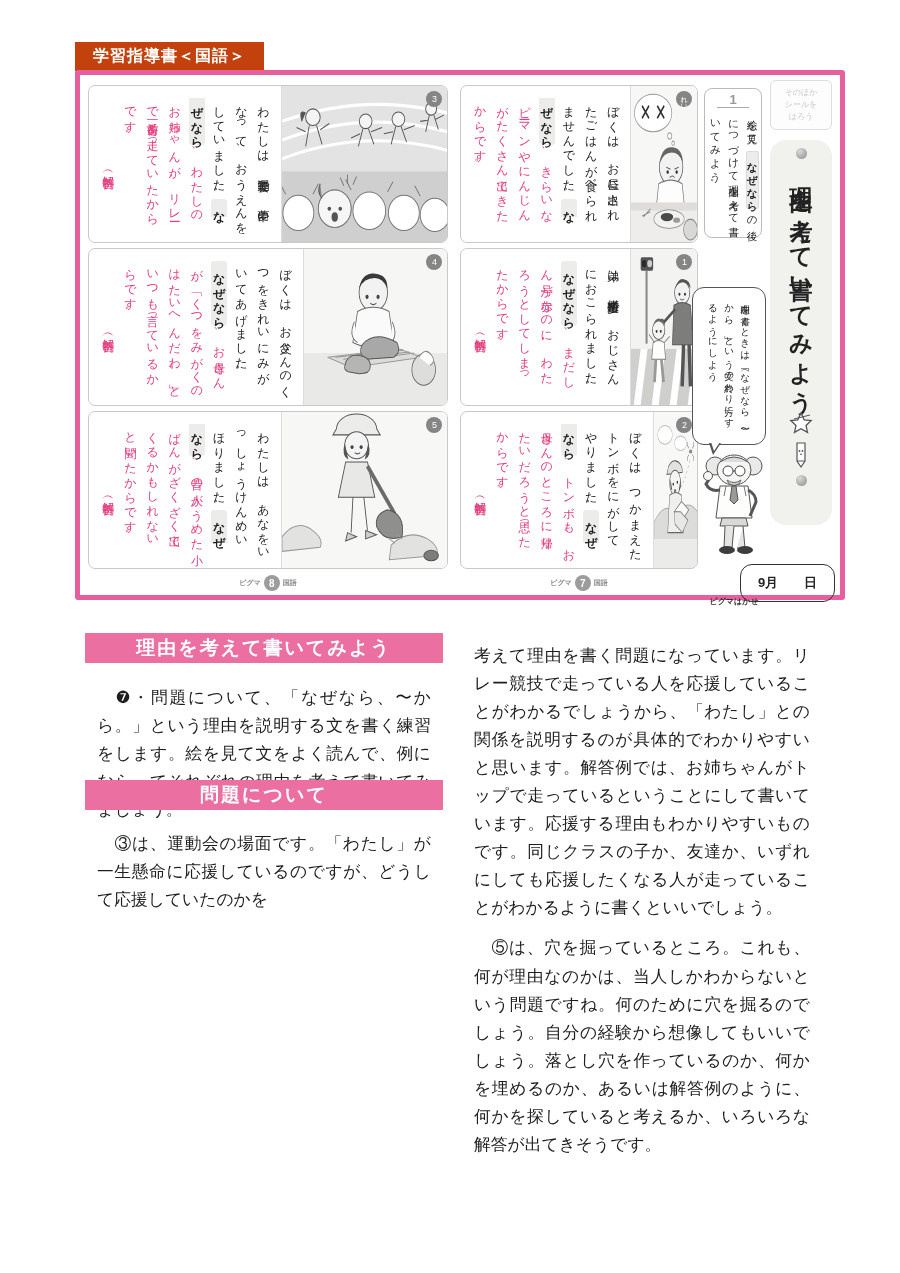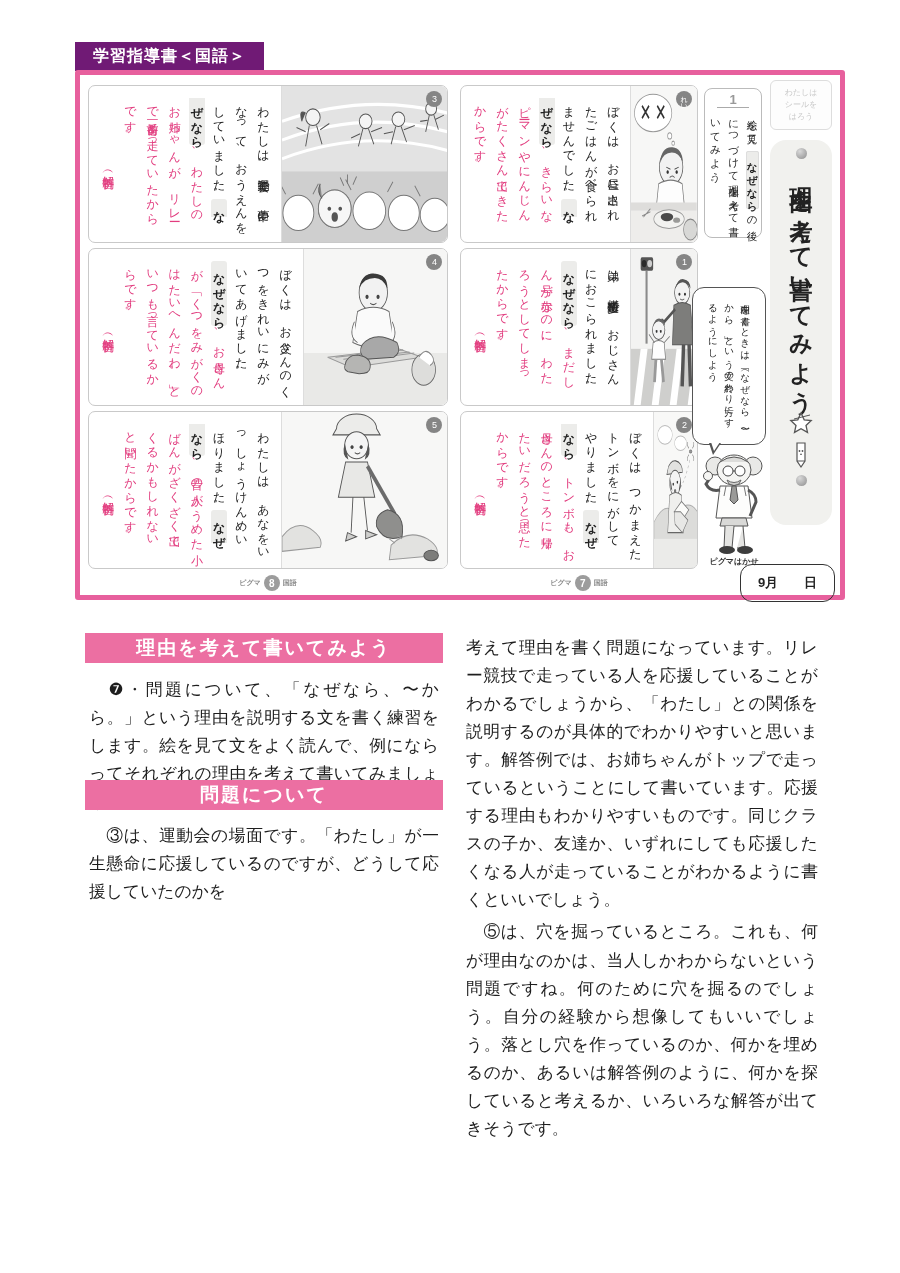--- a/index.html
+++ b/index.html
@@ -1,19 +1,19 @@
 <!DOCTYPE html>
 <html><head>
 <meta charset="utf-8">
 <style>
   html,body{margin:0;padding:0;background:#fff;}
   body{width:900px;height:1273px;position:relative;font-family:"Liberation Serif","DejaVu Serif",serif;color:#222;}
 
   
-  .tab{position:absolute;left:75px;top:42px;background:#701a75;color:#fff;
+  .tab{position:absolute;left:75px;top:42px;background:#c2410c;color:#fff;
        font-family:"Liberation Sans","DejaVu Sans",sans-serif;font-weight:bold;
        font-size:16px;padding:4px 18px;letter-spacing:1px;}
 
   
   .board{position:absolute;left:75px;top:70px;width:770px;height:530px;
          border:5px solid #e7609d;border-radius:3px;background:#fff;box-sizing:border-box;}
   .board > *{position:absolute;}
 
   
   .panel{border:1px solid #c9c9c9;border-radius:7px;background:#fff;display:flex;
@@ -81,21 +81,21 @@
           color:#333;}
   .dateoval{left:660px;top:489px;width:95px;height:38px;border:1.5px solid #333;border-radius:12px;
           display:flex;align-items:center;justify-content:center;font-size:13px;font-weight:bold;
           font-family:"Liberation Sans",sans-serif;color:#222;box-sizing:border-box;}
 
   
   .colL{position:absolute;left:85px;width:358px;}
   .colR{position:absolute;left:462px;width:360px;}
   .sechead{background:#ec6fa2;color:#fff;font-family:"Liberation Sans",sans-serif;font-weight:bold;
            font-size:19px;text-align:center;height:30px;line-height:30px;letter-spacing:2px;}
-  .para{font-size:16.8px;line-height:1.67;text-align:justify;margin:4px;color:#1e1e1e;}
+  .para{font-size:16.8px;line-height:1.67;text-align:justify;margin:12px;color:#1e1e1e;}
 </style>
 </head>
 <body>
 
 <div class="tab">学習指導書＜国語＞</div>
 
 <div class="board">
 
   <div class="panel p-left" style="top:10px;">
     <div class="vtext">
@@ -304,21 +304,21 @@
   </div>
 
   <div class="lesson">
     <div class="lesson-num">1</div>
     <div class="lesson-text">
       <span>絵を見て、</span><span class="kw2">なぜなら</span><span>の後につづけて理由を考えて書いてみよう。</span>
     </div>
   </div>
 
   <div class="sticker">
-    <span>わたしは</span>
+    <span>そのほか</span>
     <span>シールを</span>
     <span>はろう</span>
   </div>
 
   <div class="titlebar">
     <div class="dot"></div>
     <div class="wtitle">理由を考えて書いてみよう</div>
     <div class="ticons">
       <svg width="26" height="24" viewBox="0 0 26 24">
         <path d="M13 2 l3.2 6.8 7 .8 -5.2 4.8 1.5 7 -6.5 -3.7 -6.5 3.7 1.5 -7 -5.2 -4.8 7 -.8 Z" fill="#fff" stroke="#555" stroke-width="1.3"></path>
@@ -352,21 +352,21 @@
     <path d="M34 36 l4 0 l2 14 l-4 4 l-4 -4 Z" fill="#9a9a98" stroke="#555"></path>
     <path d="M28 36 l-2 10 M46 36 l2 10" stroke="#777" fill="none"></path>
     <path d="M22 40 q-10 2 -14 -6 l4 -6" stroke="#555" fill="none" stroke-width="3"></path>
     <circle cx="10" cy="26" r="4.5" fill="#f5f5f3" stroke="#555"></circle>
     <path d="M50 40 q8 4 8 12 l-6 14" stroke="#555" fill="none" stroke-width="3"></path>
     <path d="M24 68 l24 0 l2 8 l-28 0 Z" fill="#d9d9d7" stroke="#555"></path>
     <path d="M27 76 l-1 22 l8 0 l2 -22 M45 76 l2 22 l-8 0" fill="#e4e4e2" stroke="#555"></path>
     <ellipse cx="29" cy="100" rx="8" ry="4" fill="#3d3d3d"></ellipse>
     <ellipse cx="47" cy="100" rx="8" ry="4" fill="#3d3d3d"></ellipse>
   </svg>
-  <div class="prof-label" style="position:absolute;">ピグマはかせ</div>
+  <div class="prof-label" style="position:absolute;margin-top:40px;">ピグマはかせ</div>
 
   <div class="dateoval">9月　　日</div>
 </div>
 
 <div class="colL" style="top:633px;">
   <div class="sechead">理由を考えて書いてみよう</div>
 </div>
 <div class="colL" style="top:672px;">
   <p class="para">　❼・問題について、「なぜなら、〜から。」という理由を説明する文を書く練習をします。絵を見て文をよく読んで、例にならってそれぞれの理由を考えて書いてみましょう。</p>
 </div>

